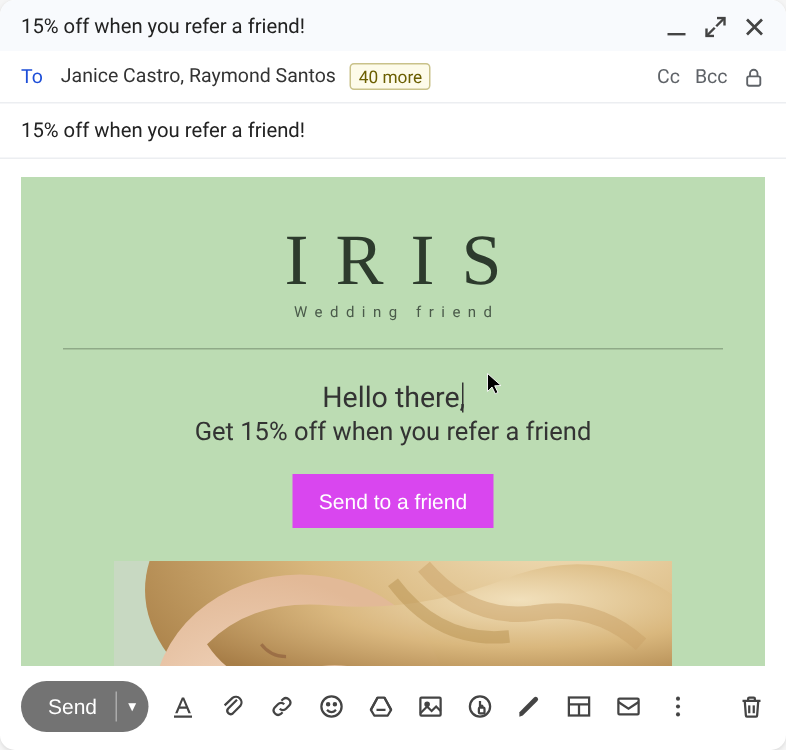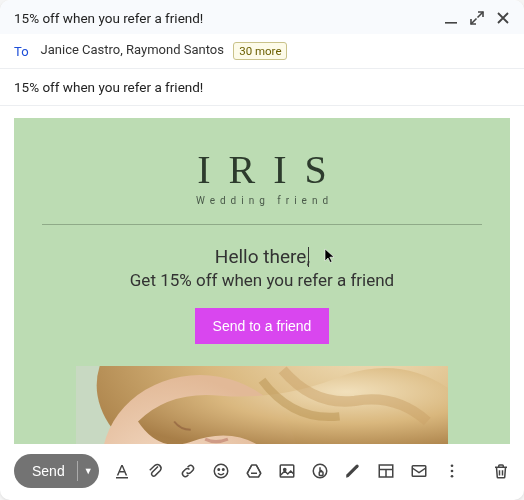--- a/index.html
+++ b/index.html
@@ -80,21 +80,21 @@
       padding: 24px 22px 0 22px;
       position: relative;
     }
     .brand {
       text-align: center;
       margin-top: 4px;
     }
     .brand-name {
       font-family: "Times New Roman", Georgia, serif;
       font-weight: 300;
-      font-size: 40px;
+      font-size: 48px;
       letter-spacing: 18px;
       color: #2d3b2d;
       text-indent: 18px;
     }
     .brand-sub {
       font-size: 10px;
       letter-spacing: 5px;
       color: #4a5a4a;
       margin-top: 2px;
       text-indent: 5px;
@@ -216,21 +216,31 @@
             <path d="M2 2 L12 12 M12 2 L2 12"></path>
           </svg>
       </span>
     </div>
   </div>
 
   <div class="to-row">
     <span class="to-label">To</span>
     <span class="recipients">
       <span>Janice Castro, Raymond Santos</span>
-      <span class="more-badge">30 more</span>
+      <span class="more-badge">40 more</span>
+    </span>
+    <span class="cc-area">
+      <span>Cc</span>
+      <span>Bcc</span>
+      <span class="lock-icon">
+        <svg width="15" height="15" viewBox="0 0 24 24" fill="none" stroke="#5f6368" stroke-width="2">
+          <rect x="5" y="11" width="14" height="10" rx="2"></rect>
+            <path d="M8 11 V8 a4 4 0 0 1 8 0 v3"></path>
+        </svg>
+      </span>
     </span>
   </div>
 
   <div class="subject-row">15% off when you refer a friend!</div>
 
   <div class="body-area">
     <div class="email-card">
       <div class="brand">
         <div class="brand-name">IRIS</div>
         <div class="brand-sub">Wedding friend</div>

